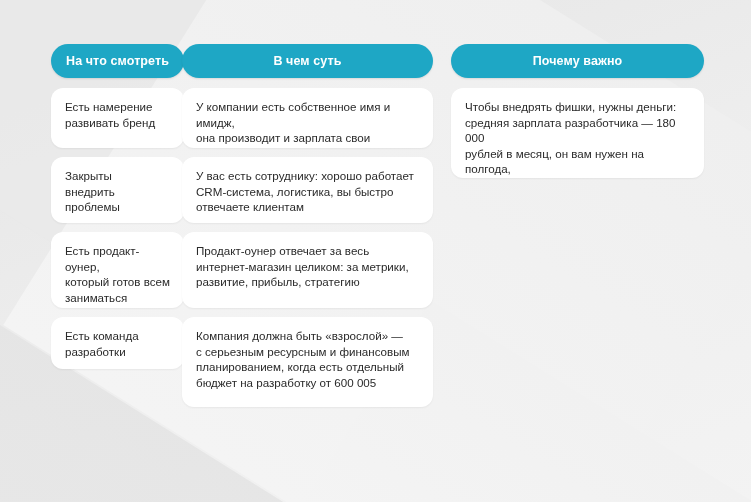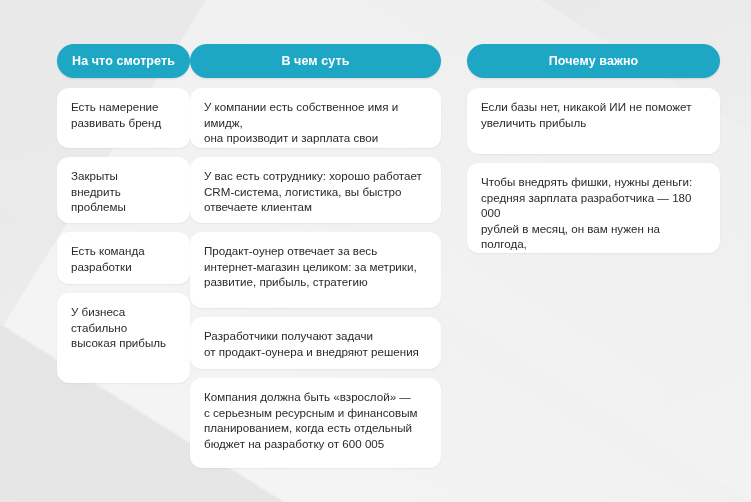--- a/index.html
+++ b/index.html
@@ -62,23 +62,23 @@
     position: absolute;
     left: 0; top: 0;
     width: 751px;
     height: 502px;
   }
 
   .col {
     position: absolute;
     top: 44px;
   }
-  .col-0 { left: 57px;  width: 133px; }
-  .col-1 { left: 190px; width: 251px; }
-  .col-2 { left: 467px; width: 253px; }
+  .col-0 { left: 51px;  width: 133px; }
+  .col-1 { left: 182px; width: 251px; }
+  .col-2 { left: 451px; width: 253px; }
 
   .col-header {
     height: 34px;
     border-radius: 19px;
     background: #1ea7c5;
     color: #ffffff;
     font-size: 12.5px;
     font-weight: bold;
     letter-spacing: .1px;
     display: flex;
@@ -127,52 +127,49 @@
 
   <div id="table">
 
     <div class="col col-0">
       <div class="col-header">На что смотреть</div>
       <div class="cells">
         <div class="cell r0">Есть намерение
 развивать бренд</div>
         <div class="cell r1">Закрыты
 внедрить проблемы</div>
+        <div class="cell r2">Есть продакт-оунер,
+который готов всем
+заниматься</div>
         <div class="cell r3">Есть команда
 разработки</div>
-        <div class="cell r4">У бизнеса стабильно
-высокая прибыль</div>
       </div>
     </div>
 
     <div class="col col-1">
       <div class="col-header">В чем суть</div>
       <div class="cells">
         <div class="cell r0">У компании есть собственное имя и имидж,
 она производит и зарплата свои продукты</div>
         <div class="cell r1">У вас есть сотруднику:  хорошо работает
 CRM-система, логистика, вы быстро
 отвечаете клиентам</div>
         <div class="cell r2">Продакт-оунер отвечает за весь
 интернет-магазин целиком: за метрики,
 развитие, прибыль, стратегию</div>
-        <div class="cell r3">Разработчики получают задачи
-от продакт-оунера и внедряют решения</div>
         <div class="cell r4">Компания должна быть «взрослой» —
 с серьезным ресурсным и финансовым
 планированием, когда есть отдельный
 бюджет на разработку от 600 005</div>
       </div>
     </div>
 
     <div class="col col-2">
       <div class="col-header">Почему важно</div>
       <div class="cells">
-        <div class="cell r1">Если базы нет, никакой ИИ не поможет
-увеличить прибыль</div>
         <div class="cell r4">Чтобы внедрять фишки, нужны деньги:
 средняя зарплата разработчика — 180 000
 рублей в месяц, он вам нужен на полгода,
 получается 1 080 000 рублей
 на одного человека</div>
       </div>
     </div>
 
   </div>
 </div>

